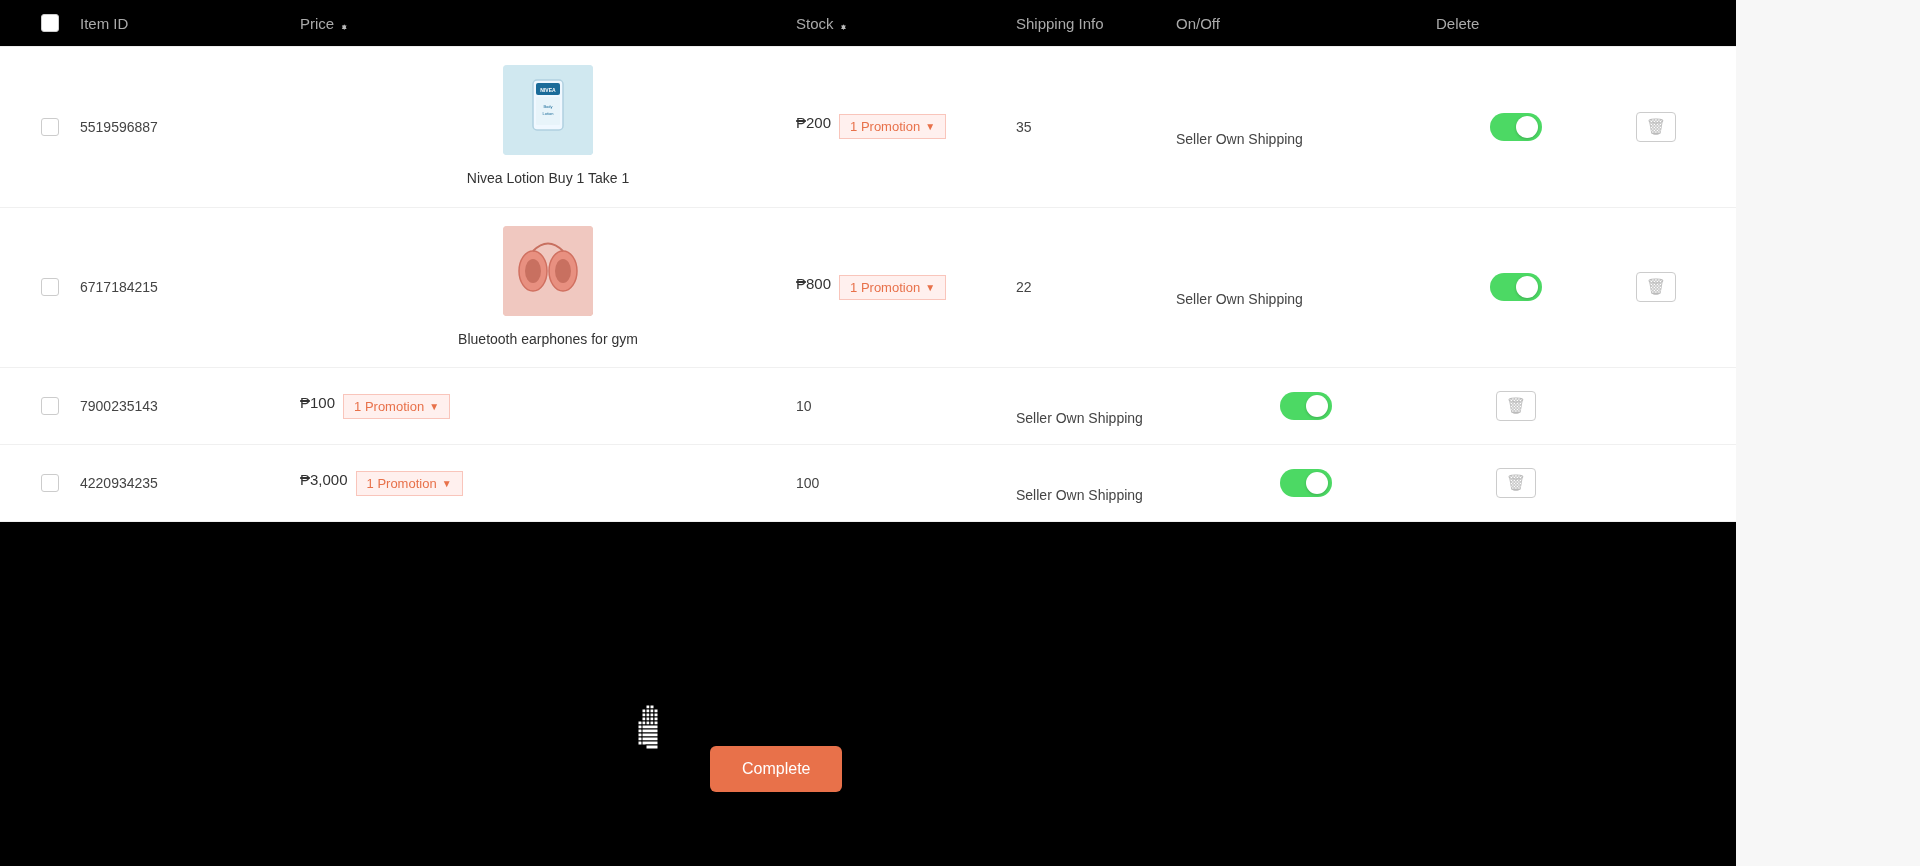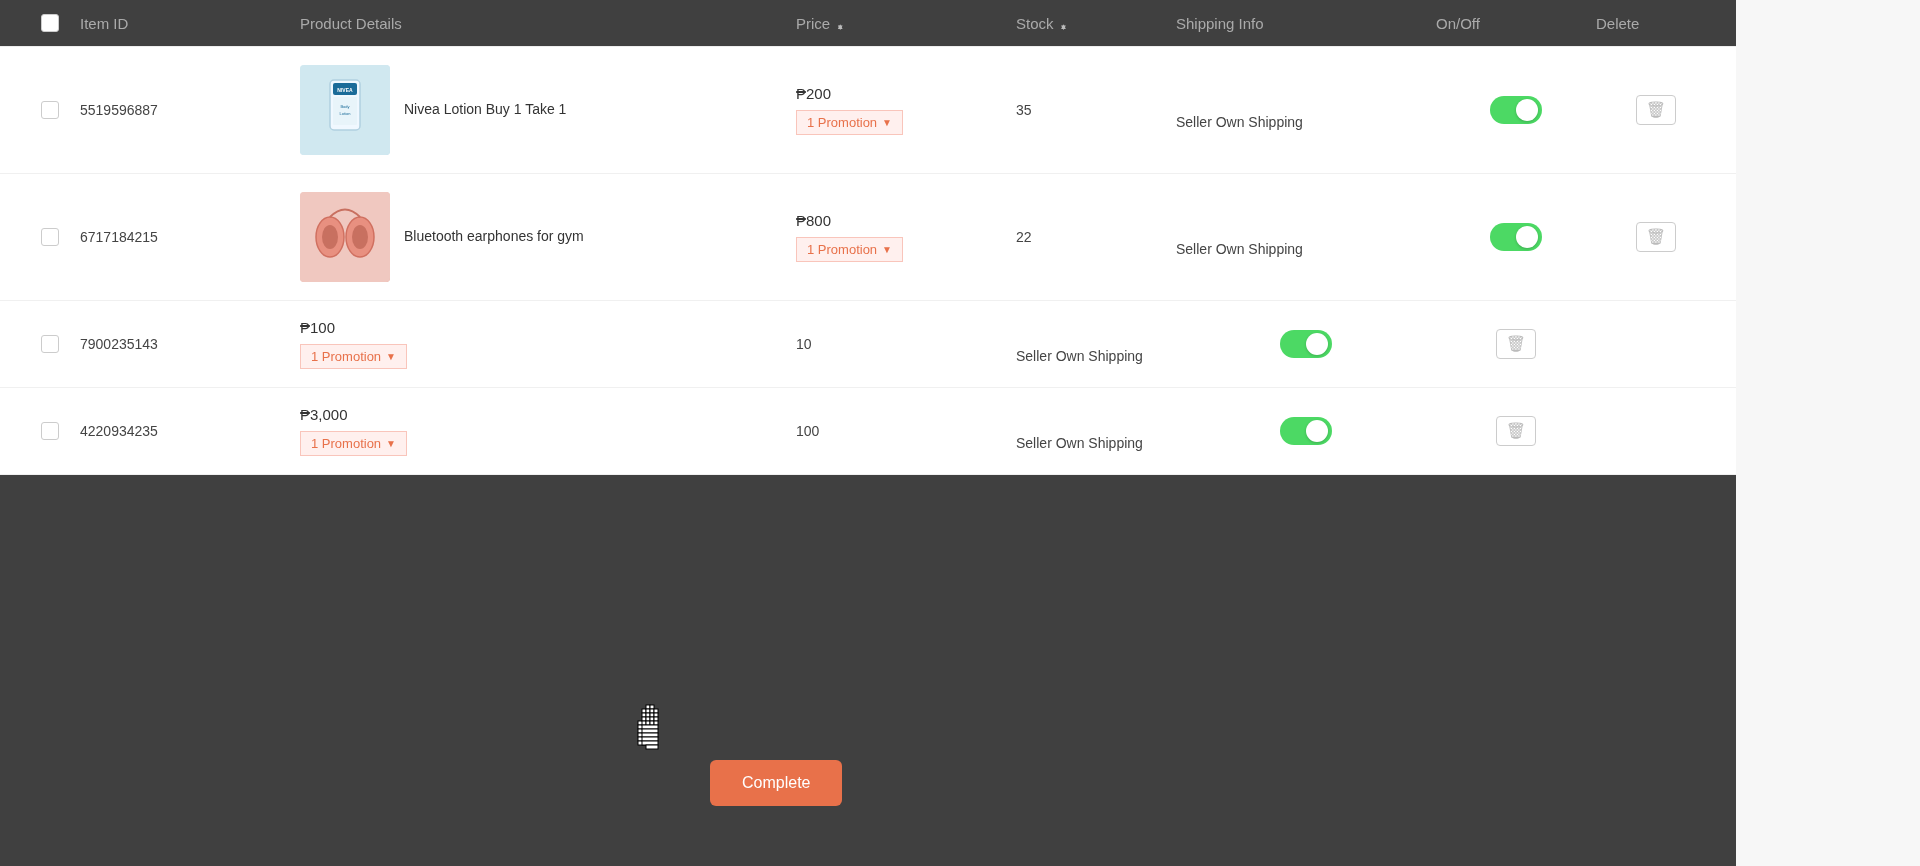--- a/index.html
+++ b/index.html
@@ -4,21 +4,21 @@
   <style>
     * { box-sizing: border-box; margin: 0; padding: 0; }
     body {
       font-family: -apple-system, BlinkMacSystemFont, 'Segoe UI', sans-serif;
       background: #f7f7f7;
       color: #333;
       font-size: 14px;
     }
 
     .table-container {
-      background: #404040;
+      background: #000000;
       width: 1736px;
       min-height: 866px;
       position: relative;
       overflow: hidden;
     }
 
     .table-header {
       display: grid;
       grid-template-columns: 60px 220px 1fr 220px 160px 260px 160px 120px;
       padding: 14px 20px;
@@ -79,40 +79,41 @@
     .item-id {
       font-size: 14px;
       color: #444;
       font-weight: 400;
     }
 
     .product-cell {
       display: flex;
       align-items: center;
       gap: 14px;
+      flex-direction: column;
     }
 
     .product-img-placeholder {
       width: 90px;
       height: 90px;
       border-radius: 4px;
       flex-shrink: 0;
       overflow: hidden;
       position: relative;
     }
 
     .product-name {
       font-size: 14px;
       color: #333;
       line-height: 1.4;
     }
 
     .price-cell {
       display: flex;
-      flex-direction: column;
+      flex-direction: row;
       gap: 8px;
     }
 
     .price-amount {
       font-size: 15px;
       color: #333;
       font-weight: 500;
     }
 
     .promotion-badge {
@@ -211,21 +212,21 @@
     }
 
     .cursor-icon {
       width: 80px;
       height: 80px;
     }
 
     
     .complete-btn {
       position: absolute;
-      bottom: 60px;
+      bottom: 74px;
       left: 710px;
       background: #e8714a;
       color: #fff;
       border: none;
       border-radius: 6px;
       padding: 14px 32px;
       font-size: 16px;
       font-weight: 500;
       cursor: pointer;
       z-index: 99;
@@ -259,21 +260,20 @@
 </head>
 <body>
 
 <div class="table-container">
 
   <div class="table-header">
     <div class="header-checkbox-cell">
       <input type="checkbox" class="checkbox" style="">
     </div>
     <div class="col-header">Item ID</div>
-    <div class="col-header">Product Details</div>
     <div class="col-header col-price">
       <span>Price</span>
       <div class="sort-arrows">
         <span>▲</span>
         <span>▼</span>
       </div>
     </div>
     <div class="col-header col-price">
       <span>Stock</span>
       <div class="sort-arrows">

